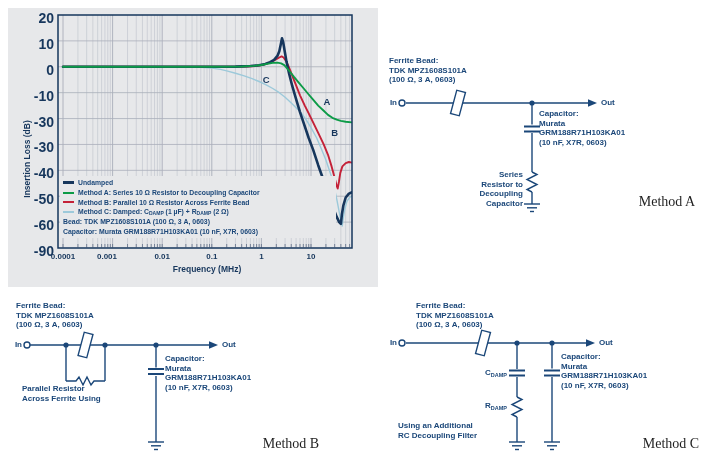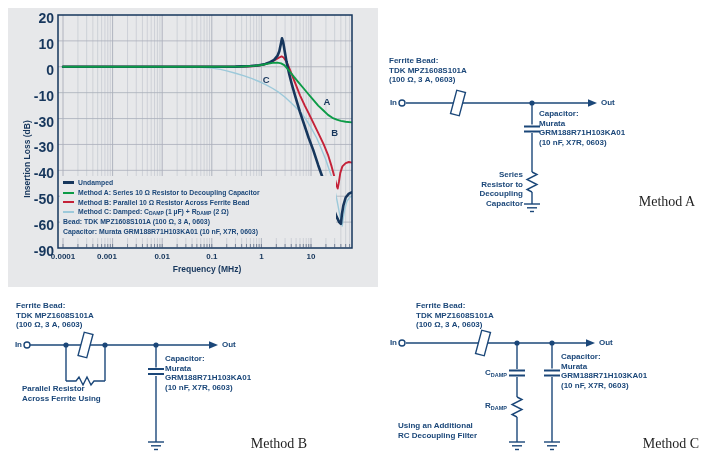--- a/index.html
+++ b/index.html
@@ -320,21 +320,21 @@
   <div class="t ctr" style="left:22px;top:384px;width:140px;">
     <div>Parallel Resistor</div>
     <div>Across Ferrite Using</div>
   </div>
   <div class="t" style="left:165px;top:354px;">
     <div>Capacitor:</div>
     <div>Murata</div>
     <div>GRM188R71H103KA01</div>
     <div>(10 nF, X7R, 0603)</div>
   </div>
-  <div class="method-title" style="left:219px;top:436px;text-align:center;">Method B</div>
+  <div class="method-title" style="left:231px;top:436px;text-align:center;">Method B</div>
 
   <div class="t ctr" style="left:416px;top:301px;width:140px;">
     <div>Ferrite Bead:</div>
     <div>TDK MPZ1608S101A</div>
     <div>(100 Ω, 3 A, 0603)</div>
   </div>
   <div class="t" style="left:377px;top:338px;width:20px;text-align:right;">In</div>
   <div class="t" style="left:599px;top:338px;">Out</div>
   <div class="t" style="left:427px;top:368px;width:80px;text-align:right;"><span>C</span><span class="subsc">DAMP</span></div>
   <div class="t" style="left:427px;top:401px;width:80px;text-align:right;"><span>R</span><span class="subsc">DAMP</span></div>

